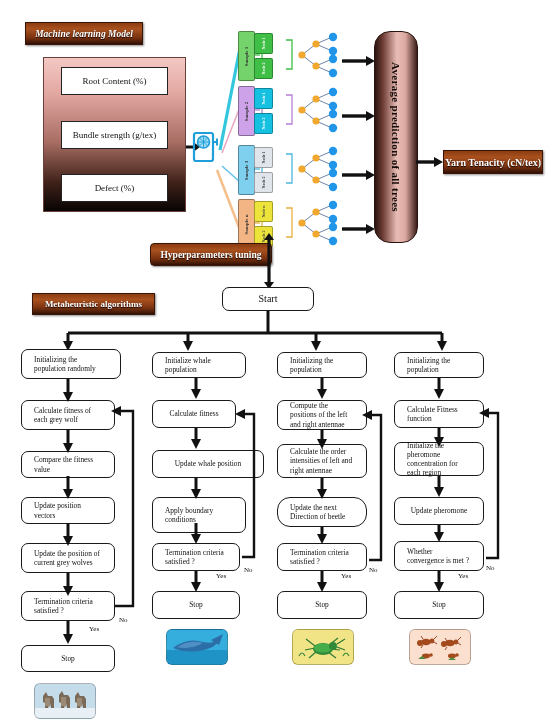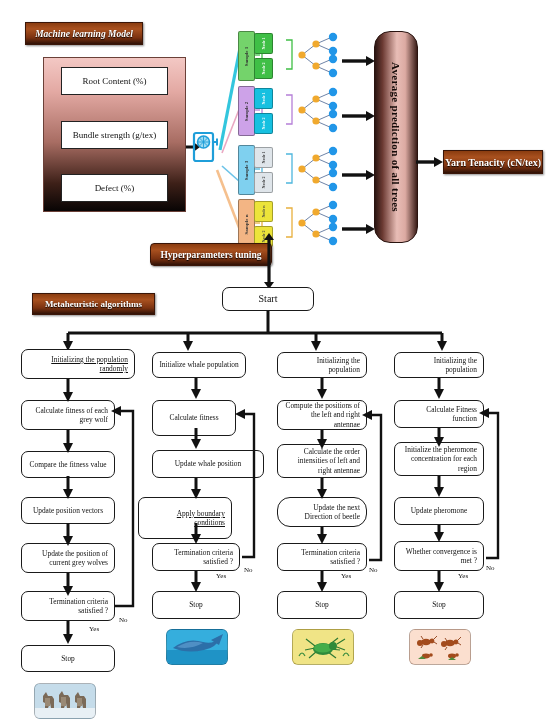--- a/index.html
+++ b/index.html
@@ -51,21 +51,21 @@
   #aggregator{position:absolute;left:374px;top:31px;width:42px;height:210px;
     border-radius:16px;border:1px solid #2a1410;
     background:linear-gradient(90deg,#2a1512 0%,#6b3a32 18%,#e8bdb6 52%,#dcaaa2 72%,#3a1d18 100%);
     display:flex;align-items:center;justify-content:center;overflow:hidden;}
   #aggregator span{transform:rotate(90deg);white-space:nowrap;font-size:11px;
     font-weight:bold;color:#140a08;letter-spacing:.3px;}
 
   
   .fbox{position:absolute;box-sizing:border-box;background:#fff;border:1.1px solid #1a1a1a;
     border-radius:7px;display:flex;align-items:center;justify-content:center;
-    text-align:right;font-size:7.4px;line-height:1.22;padding:2px 6px;color:#111;}
+    text-align:left;font-size:7.4px;line-height:1.22;padding:2px 12px;color:#111;}
   #start-box{left:222px;top:287px;width:92px;height:24px;font-size:10px;}
   .thumb{position:absolute;width:60px;height:34px;border-radius:6px;
     border:1px solid rgba(0,0,0,.25);overflow:hidden;}
   .lbl{position:absolute;font-size:7px;color:#111;}
   svg{display:block;overflow:visible;}
 </style>
 </head>
 <body>
 
 <div id="ml-panel"></div>
@@ -257,21 +257,21 @@
 <svg style="position:absolute;left:60px;top:311px;" width="420" height="40">
   <path d="M208,0 V22" stroke="#111" stroke-width="3"></path>
   <path d="M8,22 H382" stroke="#111" stroke-width="3"></path>
   <path d="M8,22 V31 M128,22 V31 M256,22 V31 M382,22 V31" stroke="#111" stroke-width="3"></path>
   <path d="M3,30 L8,40 L13,30 Z" fill="#111"></path>
   <path d="M123,30 L128,40 L133,30 Z" fill="#111"></path>
   <path d="M251,30 L256,40 L261,30 Z" fill="#111"></path>
   <path d="M377,30 L382,40 L387,30 Z" fill="#111"></path>
 </svg>
 
-<div class="fbox" style="left:21px;top:349px;width:114px;height:30px;text-decoration:underline;">Initializing the population randomly</div>
+<div class="fbox" style="left:21px;top:349px;width:100px;height:30px;">Initializing the population randomly</div>
 <div class="fbox" style="left:21px;top:400px;width:94px;height:30px;">Calculate fitness of each grey wolf</div>
 <div class="fbox" style="left:21px;top:451px;width:94px;height:27px;">Compare the fitness value</div>
 <div class="fbox" style="left:21px;top:497px;width:94px;height:27px;">Update position vectors</div>
 <div class="fbox" style="left:21px;top:543px;width:94px;height:30px;">Update the position of current grey wolves</div>
 <div class="fbox" style="left:21px;top:591px;width:94px;height:30px;">Termination criteria satisfied  ?</div>
 <div class="fbox" style="left:21px;top:645px;width:94px;height:27px;">Stop</div>
 <svg style="position:absolute;left:21px;top:379px;" width="160" height="270">
   <g stroke="#111" stroke-width="3" fill="none">
     <path d="M47,0 V14"></path>
       <path d="M47,51 V65"></path>
@@ -305,23 +305,23 @@
     </g>
     <g fill="#9a8a76">
       <path d="M10 14 l5 0 0 8 -5 0z"></path>
         <path d="M26 13 l5 0 0 9 -5 0z"></path>
         <path d="M42 14 l5 0 0 8 -5 0z"></path>
     </g>
   </svg>
 </div>
 
 <div class="fbox" style="left:152px;top:352px;width:94px;height:26px;">Initialize whale population</div>
-<div class="fbox" style="left:152px;top:400px;width:84px;height:36px;">Calculate fitness</div>
+<div class="fbox" style="left:152px;top:400px;width:84px;height:28px;">Calculate fitness</div>
 <div class="fbox" style="left:152px;top:450px;width:112px;height:28px;">Update whale position</div>
-<div class="fbox" style="left:138px;top:497px;width:94px;height:42px;text-decoration:underline;">Apply boundary conditions</div>
+<div class="fbox" style="left:152px;top:497px;width:94px;height:36px;">Apply boundary conditions</div>
 <div class="fbox" style="left:152px;top:543px;width:88px;height:28px;">Termination criteria satisfied  ?</div>
 <div class="fbox" style="left:152px;top:591px;width:88px;height:28px;">Stop</div>
 <svg style="position:absolute;left:152px;top:378px;" width="125" height="220">
   <g stroke="#111" stroke-width="3" fill="none">
     <path d="M44,0 V12"></path>
       <path d="M44,50 V62"></path>
       <path d="M44,100 V112"></path>
       <path d="M44,145 V157"></path>
       <path d="M44,193 V205"></path>
   </g>

